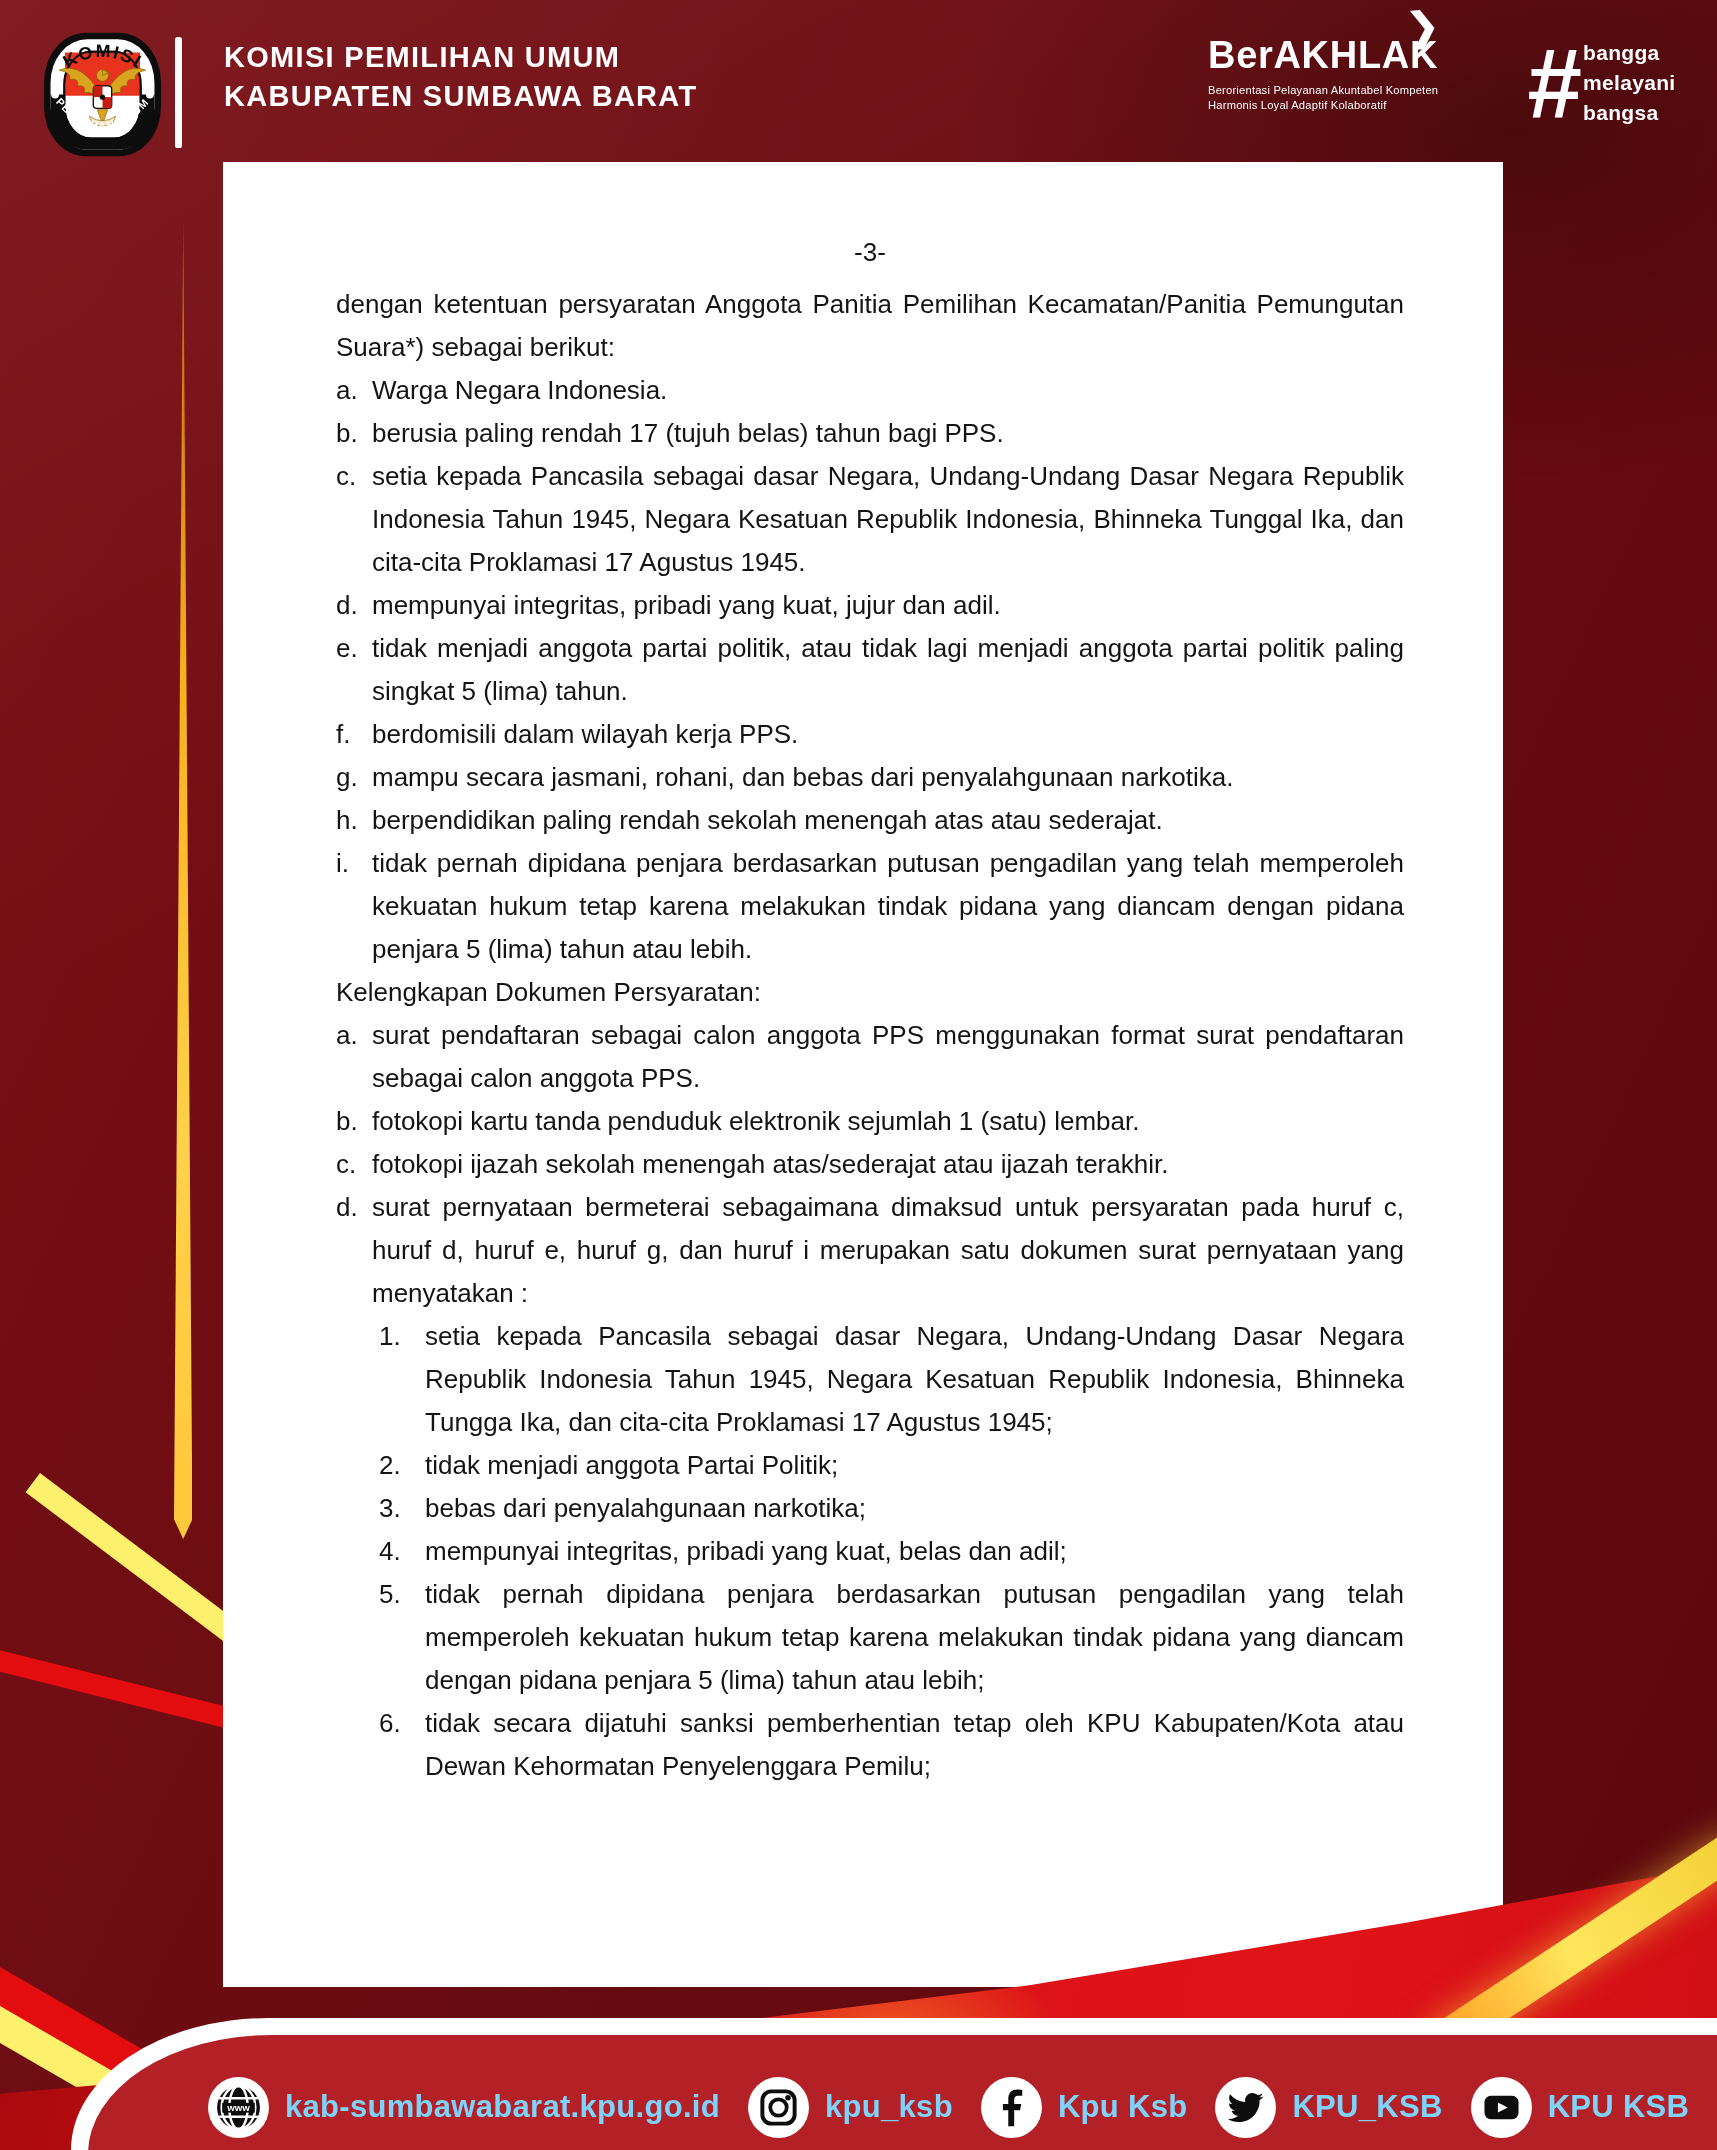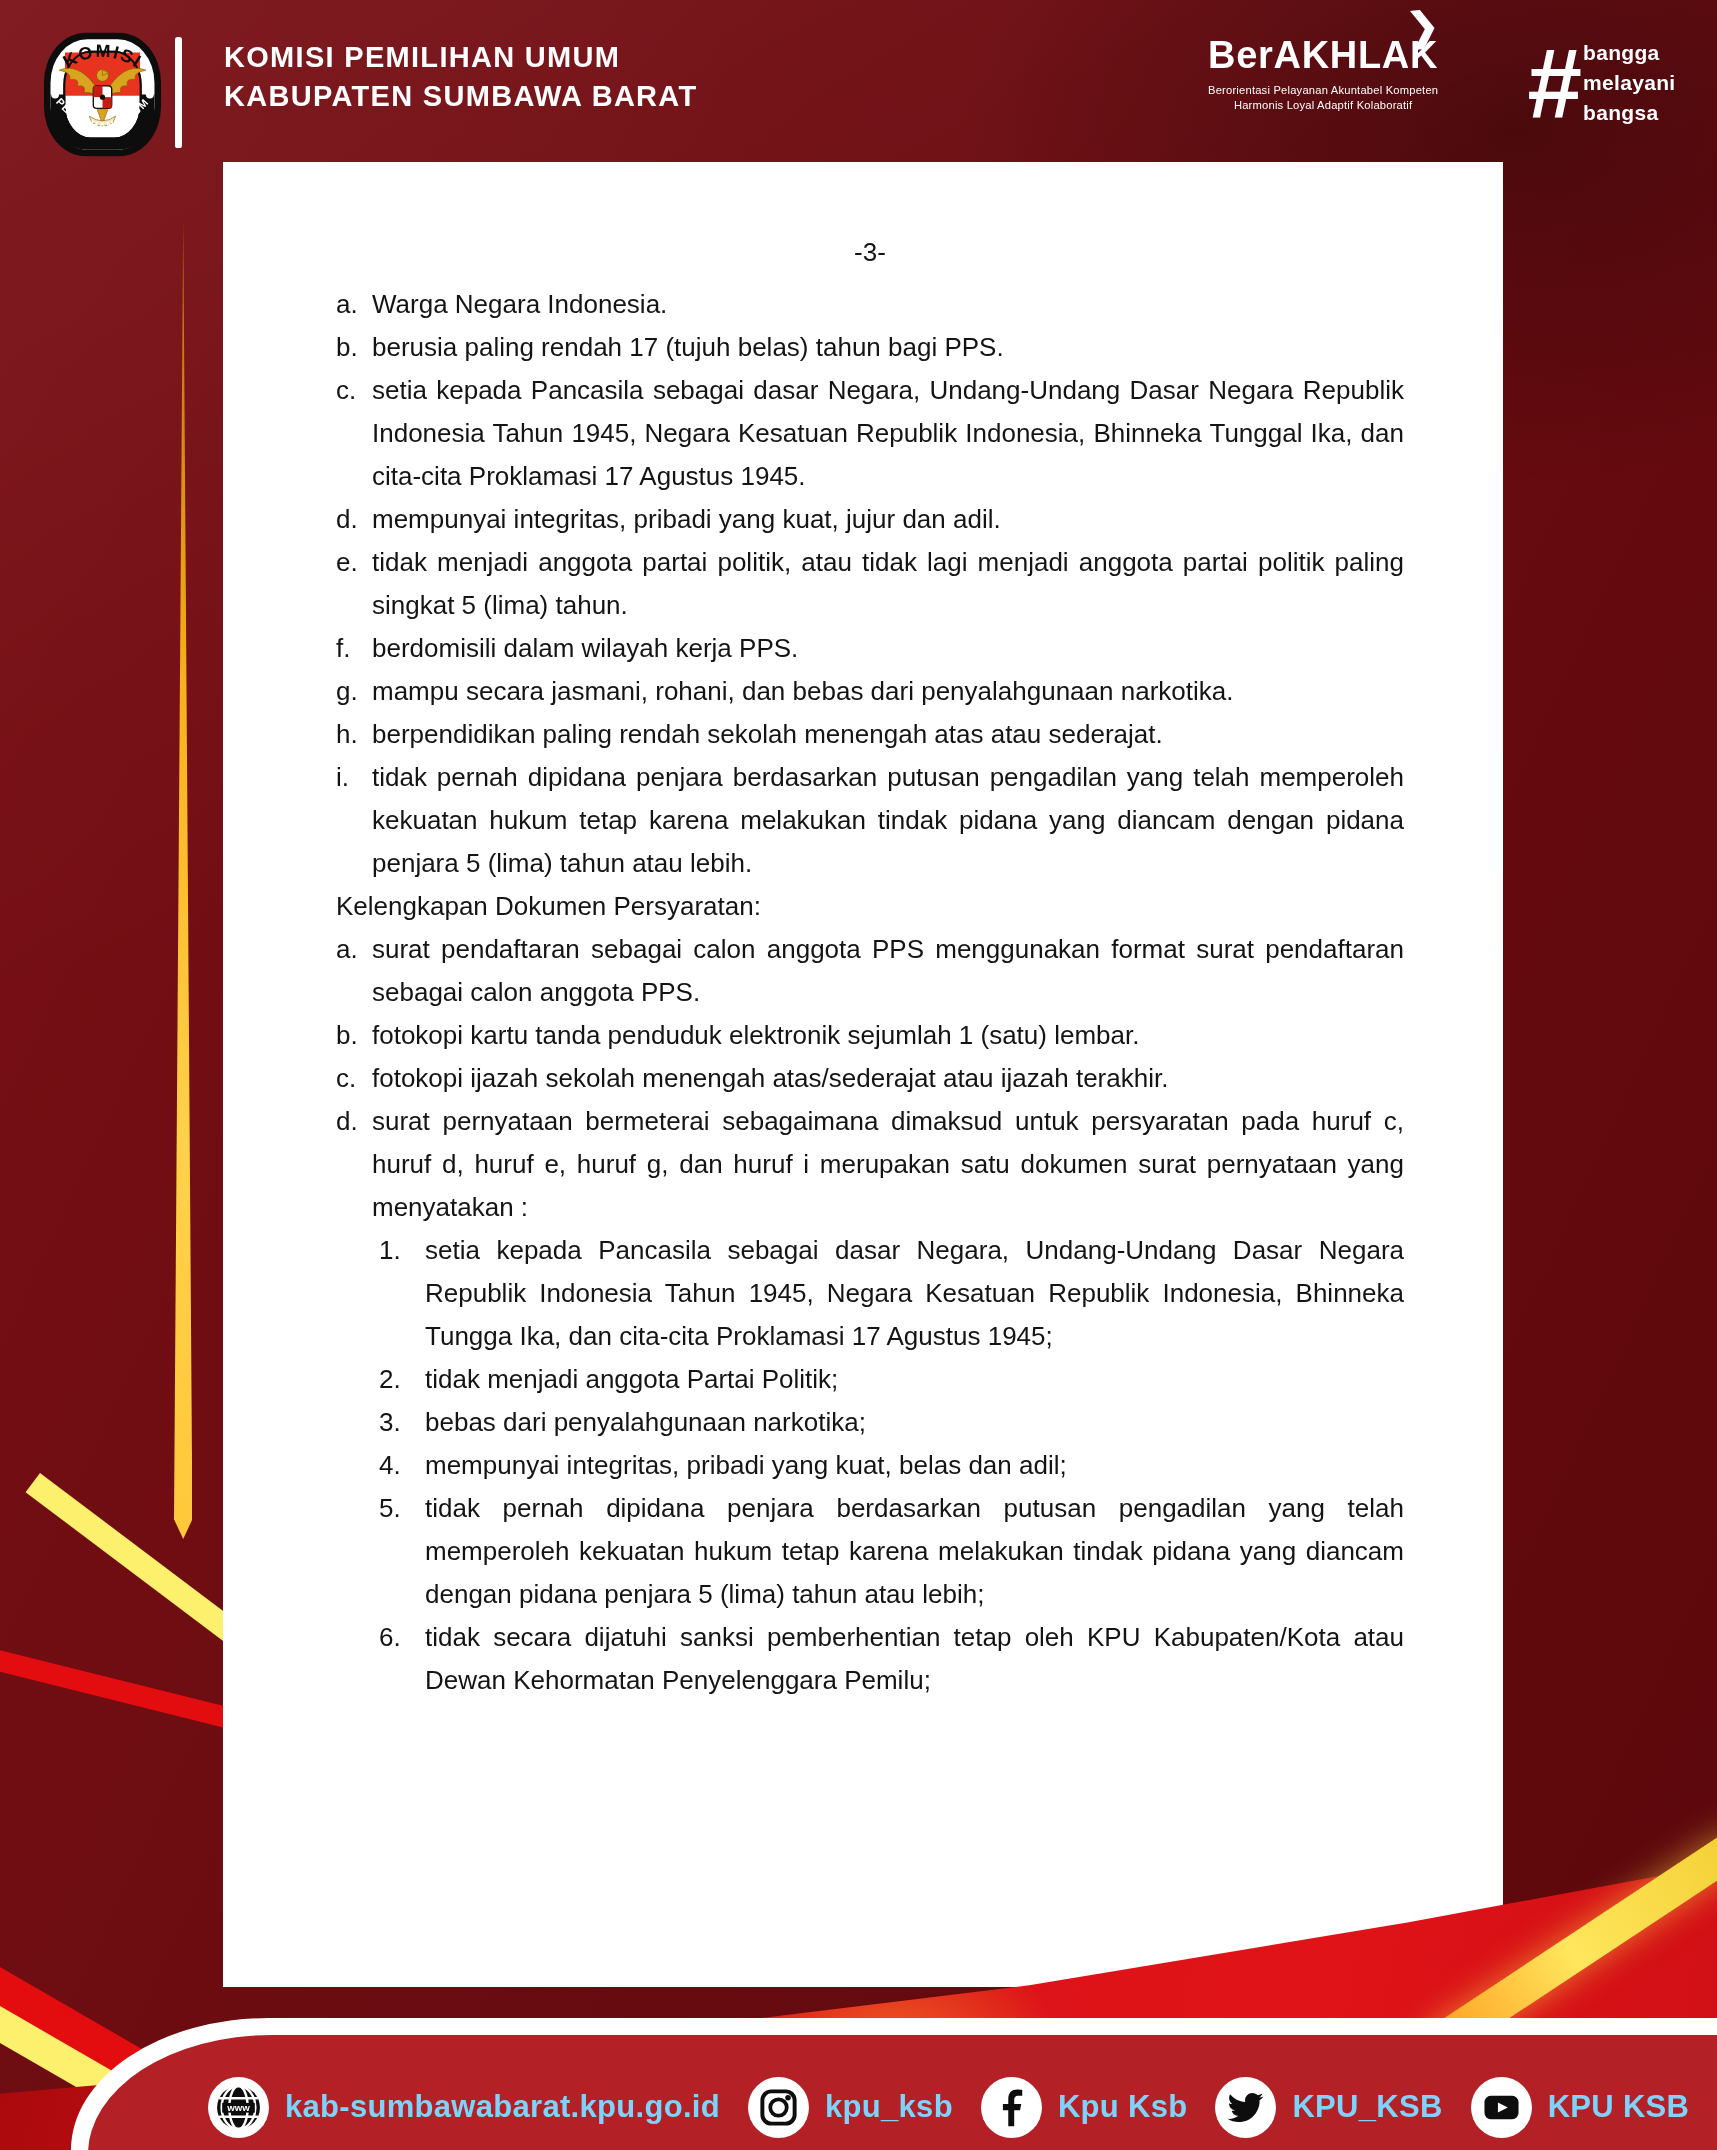--- a/index.html
+++ b/index.html
@@ -26,21 +26,21 @@
       linear-gradient(100deg,#a8090c,#d6141a 35%,#e01318 75%,#d01015);
     clip-path:polygon(100% 0,100% 100%,0 100%,0 80%,30% 64%,60% 42%,82% 20%);}
   .gold-stripe-right{position:absolute;left:1443px;top:2026px;width:369px;height:36px;z-index:3;
     background:linear-gradient(90deg,#ff9b1e,#ffe65c 45%,#f3cf35);
     transform:rotate(-33.5deg);transform-origin:left bottom;
     box-shadow:0 0 32px rgba(255,205,70,.55);}
   
   .logo{position:absolute;left:43px;top:32px;width:119px;height:125px;z-index:2;}
   .vline{position:absolute;left:175px;top:37px;width:6.6px;height:111px;background:#fff;border-radius:2.6px;z-index:2;}
   .org-title{position:absolute;left:224px;top:38px;z-index:2;color:#fff;font-weight:700;font-size:29px;line-height:39px;letter-spacing:1.3px;}
-  .berakhlak{position:absolute;left:1208px;top:34px;z-index:2;color:#fff;text-align:center;}
+  .berakhlak{position:absolute;left:1208px;top:34px;z-index:2;color:#fff;}
   .berakhlak-title{position:relative;display:inline-block;font-size:38px;font-weight:700;letter-spacing:0.7px;}
   .berakhlak-chevron{position:absolute;top:-30px;right:-1.3px;font-size:38px;font-weight:700;transform:rotate(-6deg);}
   .berakhlak-sub{font-size:11.2px;line-height:15px;font-weight:500;margin-top:6px;letter-spacing:0.2px;}
   .hashtag{position:absolute;left:1526px;top:38px;z-index:2;color:#fff;display:flex;align-items:center;}
   .hash-symbol{font-size:98px;font-weight:800;font-style:italic;line-height:86px;letter-spacing:-4px;}
   .hash-words{margin-left:6.6px;font-size:21px;line-height:30px;font-weight:700;letter-spacing:0.3px;}
   
   .page{position:absolute;left:223px;top:162px;width:1280px;height:1825px;background:#fff;z-index:2;
     box-sizing:border-box;padding:69px 99px 0 113px;color:#141414;
     font-size:26px;line-height:43px;}
@@ -128,20 +128,21 @@
     <div class="hash-symbol">#</div>
     <div class="hash-words">
       <div>bangga</div>
       <div>melayani</div>
       <div>bangsa</div>
     </div>
   </div>
 
   <div class="page">
     <div class="page-number">-3-</div>
+    <div class="para">dengan ketentuan persyaratan Anggota Panitia Pemilihan Kecamatan/Panitia Pemungutan Suara*) sebagai berikut:</div>
 
     <div class="list">
 
         <div class="li">
           <span class="mk">a.</span>
           <div class="tx">Warga Negara Indonesia.</div>
         </div>
 
         <div class="li">
           <span class="mk">b.</span>

